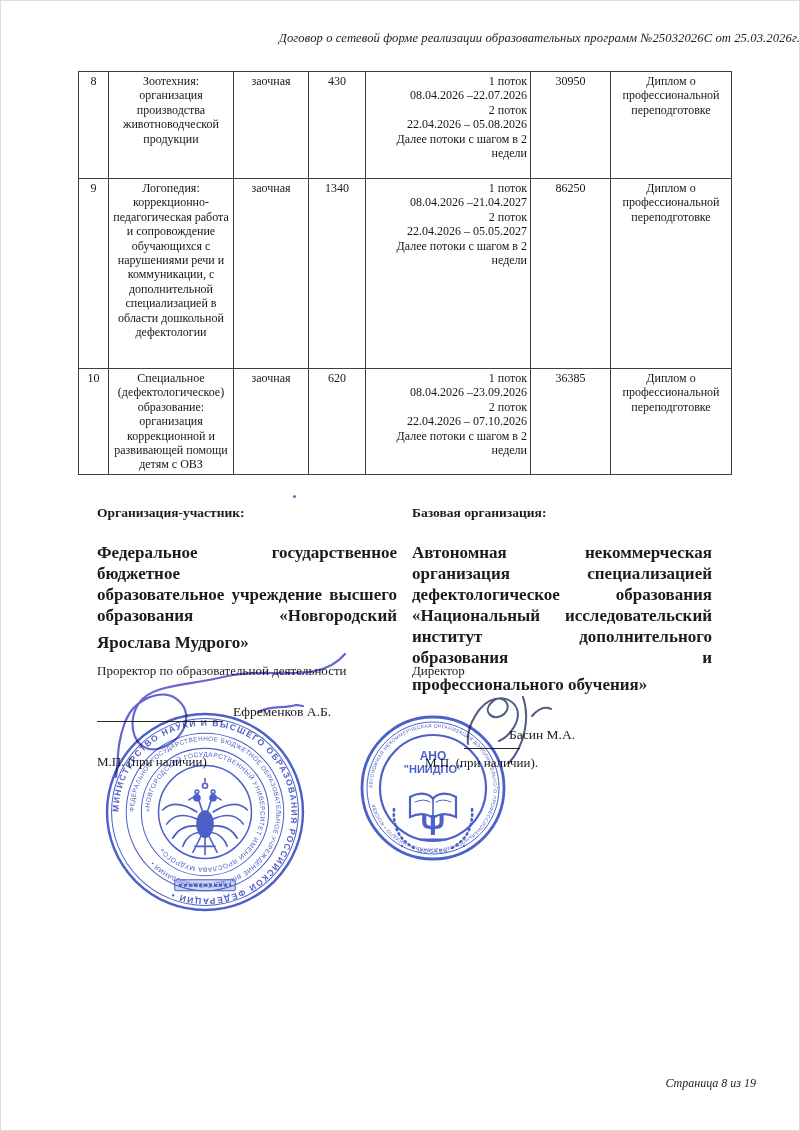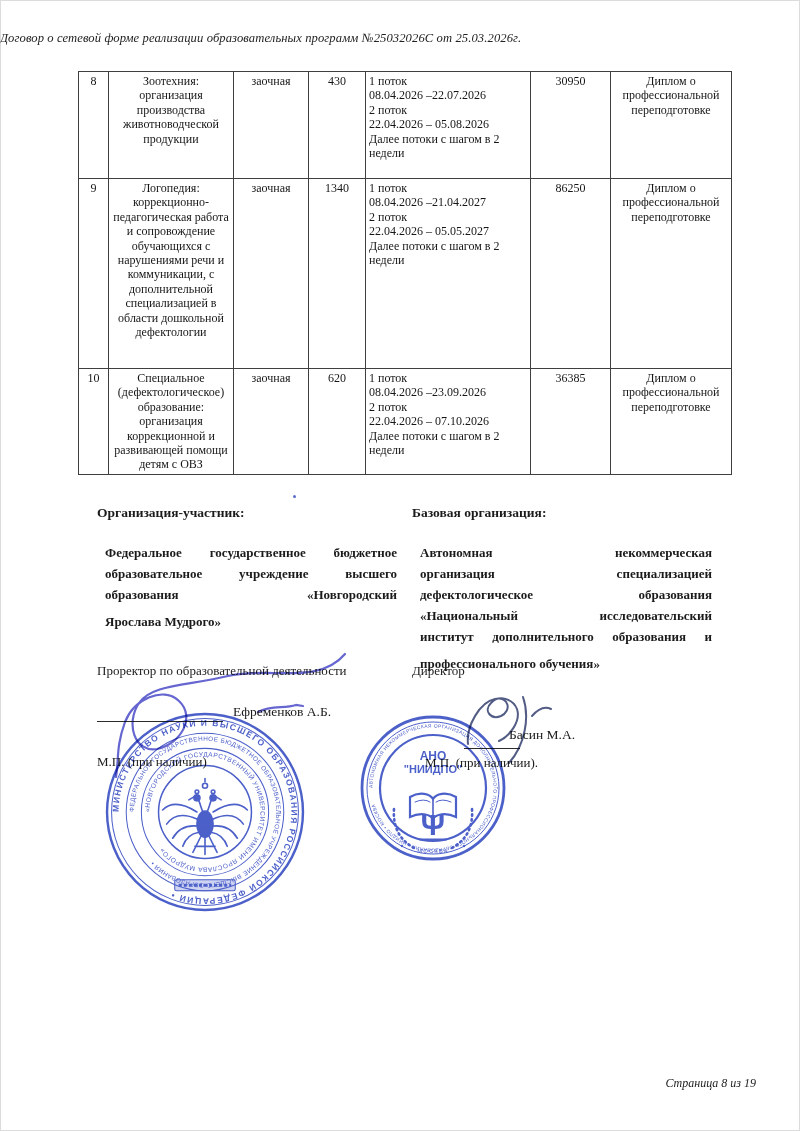--- a/index.html
+++ b/index.html
@@ -2,41 +2,41 @@
 <html><head>
 <meta charset="utf-8">
 <style>
   html,body{margin:0;padding:0;}
   body{
     width:800px;height:1131px;position:relative;background:#ffffff;
     font-family:"Liberation Serif","DejaVu Serif",serif;color:#1b1b1b;
     box-shadow:inset 0 0 0 1px #dcdcdc;overflow:hidden;
   }
   .doc-header{
-    position:absolute;top:31px;left:0;width:100%;text-align:left;
+    position:absolute;top:31px;left:0;width:100%;text-align:right;
     font-style:italic;font-size:12.6px;letter-spacing:.1px;color:#222;
   }
   table.contract{
     position:absolute;left:78px;top:71px;border-collapse:collapse;
     width:653px;table-layout:fixed;
   }
   table.contract,table.contract td{border:1.4px solid #3f3f3f;}
   table.contract td{
     padding:2px 3px;font-size:12px;line-height:1.2;text-align:center;
     vertical-align:top;overflow-wrap:break-word;color:#161616;
   }
   tr.r8{height:107px;} tr.r9{height:190px;} tr.r10{height:85px;}
-  .sched-line{text-align:left;}
+  .sched-line{text-align:right;}
   .dot{position:absolute;left:293px;top:495px;width:3px;height:3px;border-radius:50%;
     background:#3d52c5;opacity:.85;}
   .party-col{position:absolute;top:505px;width:300px;height:330px;}
   .party-col.left{left:97px;}
   .party-col.right{left:412px;}
   .role-header{position:absolute;top:0;left:0;font-weight:bold;font-size:13.5px;}
-  .org-name{position:absolute;top:37px;left:8px;right:0;font-weight:bold;font-size:13px;}
+  .org-name{position:absolute;top:37px;left:0;right:0;font-weight:bold;font-size:17px;}
   .org-line{line-height:21px;text-align:justify;text-align-last:justify;}
   .org-line.last{text-align-last:left;margin-top:6px;}
   .position{position:absolute;top:158px;left:0;font-size:13px;white-space:nowrap;}
   .sig-line{position:absolute;border-bottom:1.4px solid #2c2c2c;height:0;}
   .left .sig-line{top:216px;left:0;width:126px;}
   .right .sig-line{top:243px;left:52px;width:56px;}
   .signer{position:absolute;font-size:13.5px;white-space:nowrap;}
   .left .signer{top:199px;left:136px;}
   .right .signer{top:222px;left:97px;}
   .seal-note{position:absolute;font-size:13px;white-space:nowrap;}

